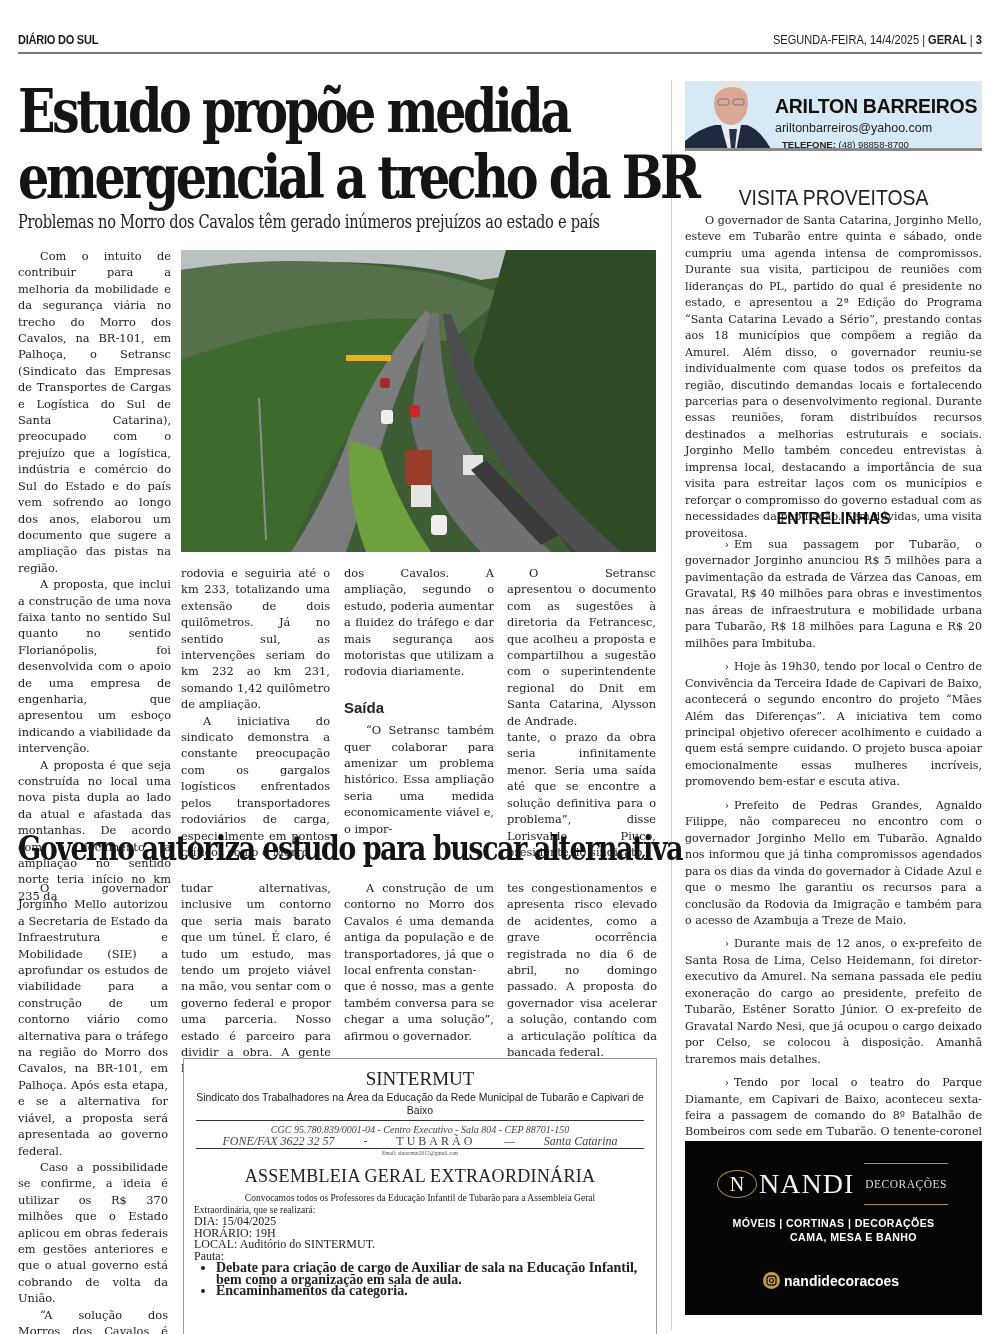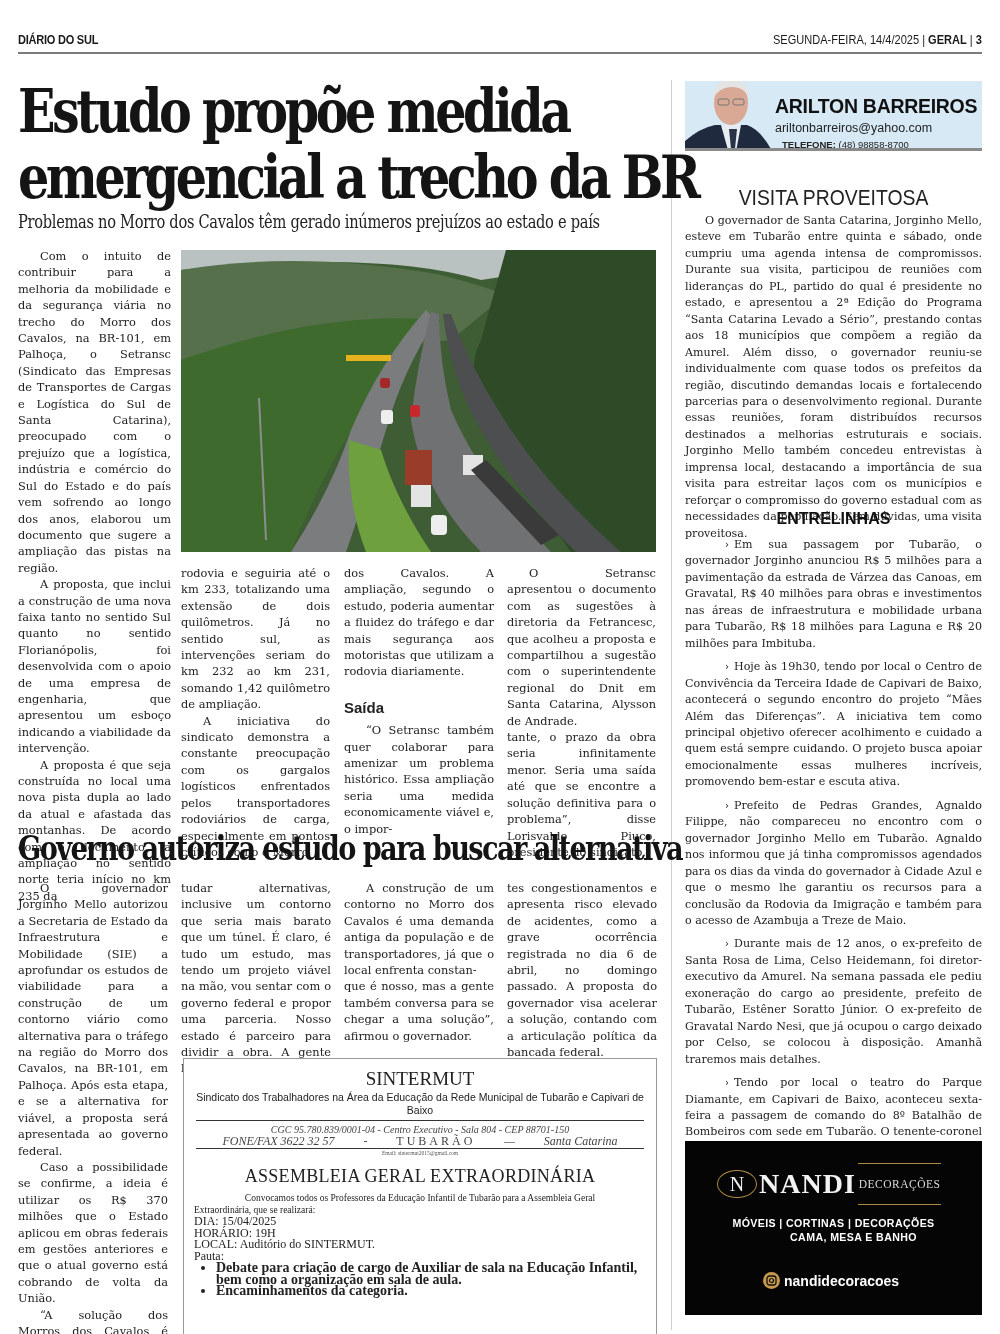--- a/index.html
+++ b/index.html
@@ -48,22 +48,22 @@
   .col-title { position: absolute; left: 685px; top: 185px; width: 297px; text-align: center; font-family: "Liberation Sans", sans-serif; font-size: 22px; color: #222; transform: scaleX(0.88); }
   .rcol { position: absolute; left: 685px; width: 297px; font-family: "DejaVu Serif", serif; font-size: 11.1px; line-height: 16.45px; text-align: justify; color: #222; }
   .rcol p { text-indent: 20px; }
   .rcol p.note { margin-bottom: 7px; }
   .rcol .arrow { display: inline-block; font-family: "DejaVu Sans", sans-serif; font-size: 10px; margin-right: 5px; }
   .entrelinhas { position: absolute; left: 685px; top: 510px; width: 297px; text-align: center; font-family: "Liberation Sans", sans-serif; font-weight: bold; font-size: 16px; color: #111; }
 
   .ad2 { position: absolute; left: 685px; top: 1141px; width: 297px; height: 174px; background: #050505; color: #fff; font-family: "Liberation Sans", sans-serif; }
   .ad2 .logo { position: absolute; left: 32px; top: 22px; display: flex; align-items: center; }
   .ad2 .mono { width: 40px; height: 28px; border: 1.5px solid #b08a45; border-radius: 50%; display: flex; align-items: center; justify-content: center; font-family: "Liberation Serif", serif; font-size: 20px; color: #eee; }
-  .ad2 .brand { font-family: "Liberation Serif", serif; font-size: 28px; letter-spacing: 1px; margin-left: 2px; color: #f2f2f2; font-weight: bold; }
-  .ad2 .sub { font-family: "Liberation Serif", serif; font-size: 11.5px; letter-spacing: 0.5px; color: #ddd; border-top: 1px solid #b08a45; border-bottom: 1px solid #b08a45; padding: 14px 1px; margin-left: 2px; }
+  .ad2 .brand { font-family: "Liberation Serif", serif; font-size: 28px; letter-spacing: 1px; margin-left: 2px; color: #f2f2f2; }
+  .ad2 .sub { font-family: "Liberation Serif", serif; font-size: 11.5px; letter-spacing: 0.5px; color: #ddd; border-top: 1px solid #b08a45; border-bottom: 1px solid #b08a45; padding: 14px 1px; margin-left: 10px; }
   .ad2 .line { position: absolute; width: 100%; text-align: center; font-weight: bold; font-size: 10.6px; letter-spacing: 0.4px; }
   .ad2 .ig { position: absolute; left: 78px; top: 131px; display: flex; align-items: center; font-weight: bold; font-size: 14px; }
   .ad2 .ig .circ { width: 17px; height: 17px; border-radius: 50%; background: #c69a4a; display: flex; align-items: center; justify-content: center; margin-right: 4px; }
 </style>
 </head>
 <body>
 
 <div class="masthead">
   <span class="paper">DIÁRIO DO SUL</span>
   <span class="right">

